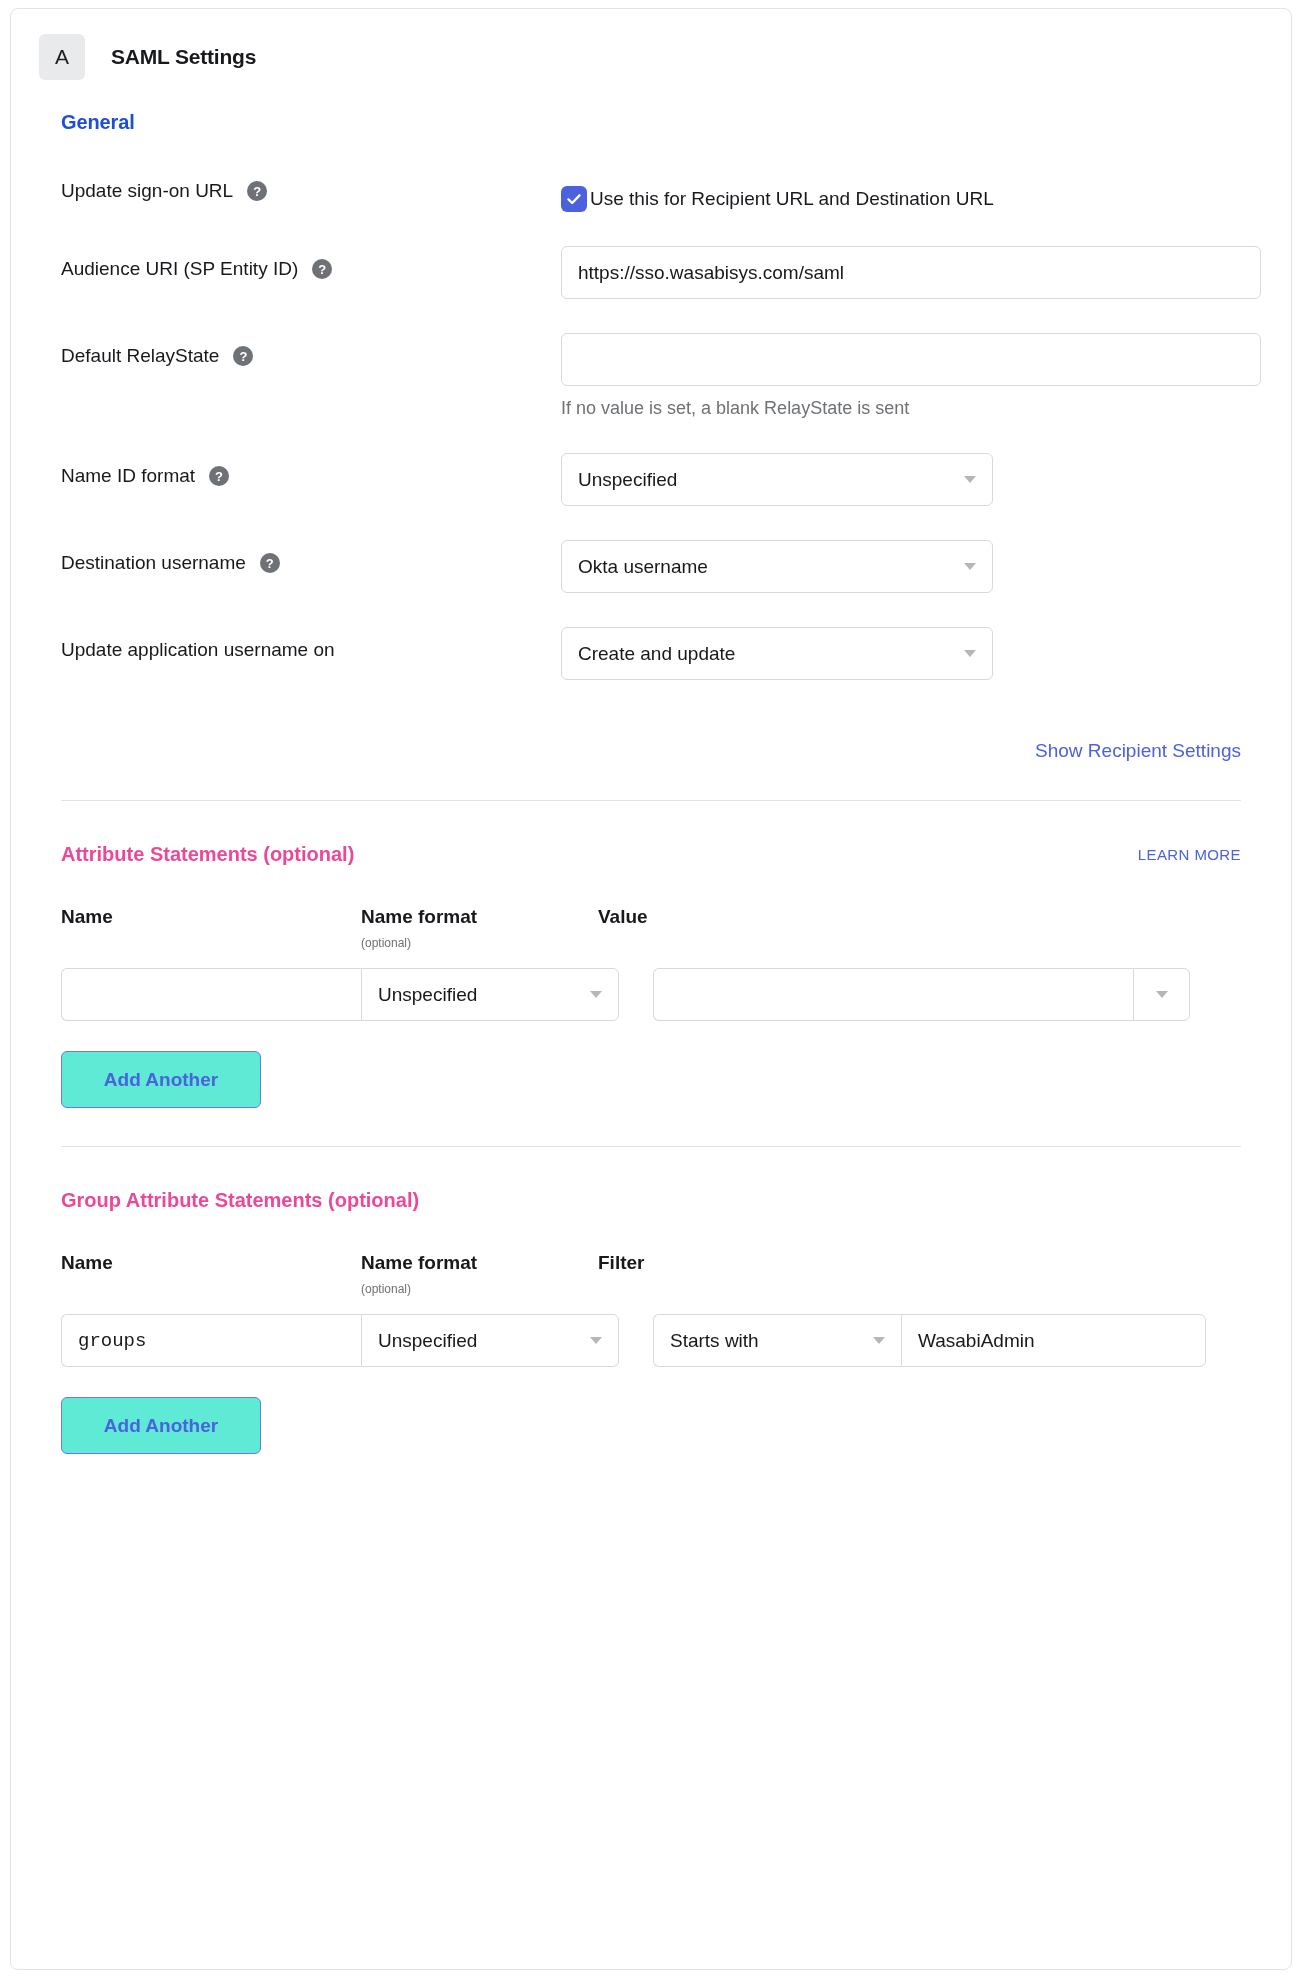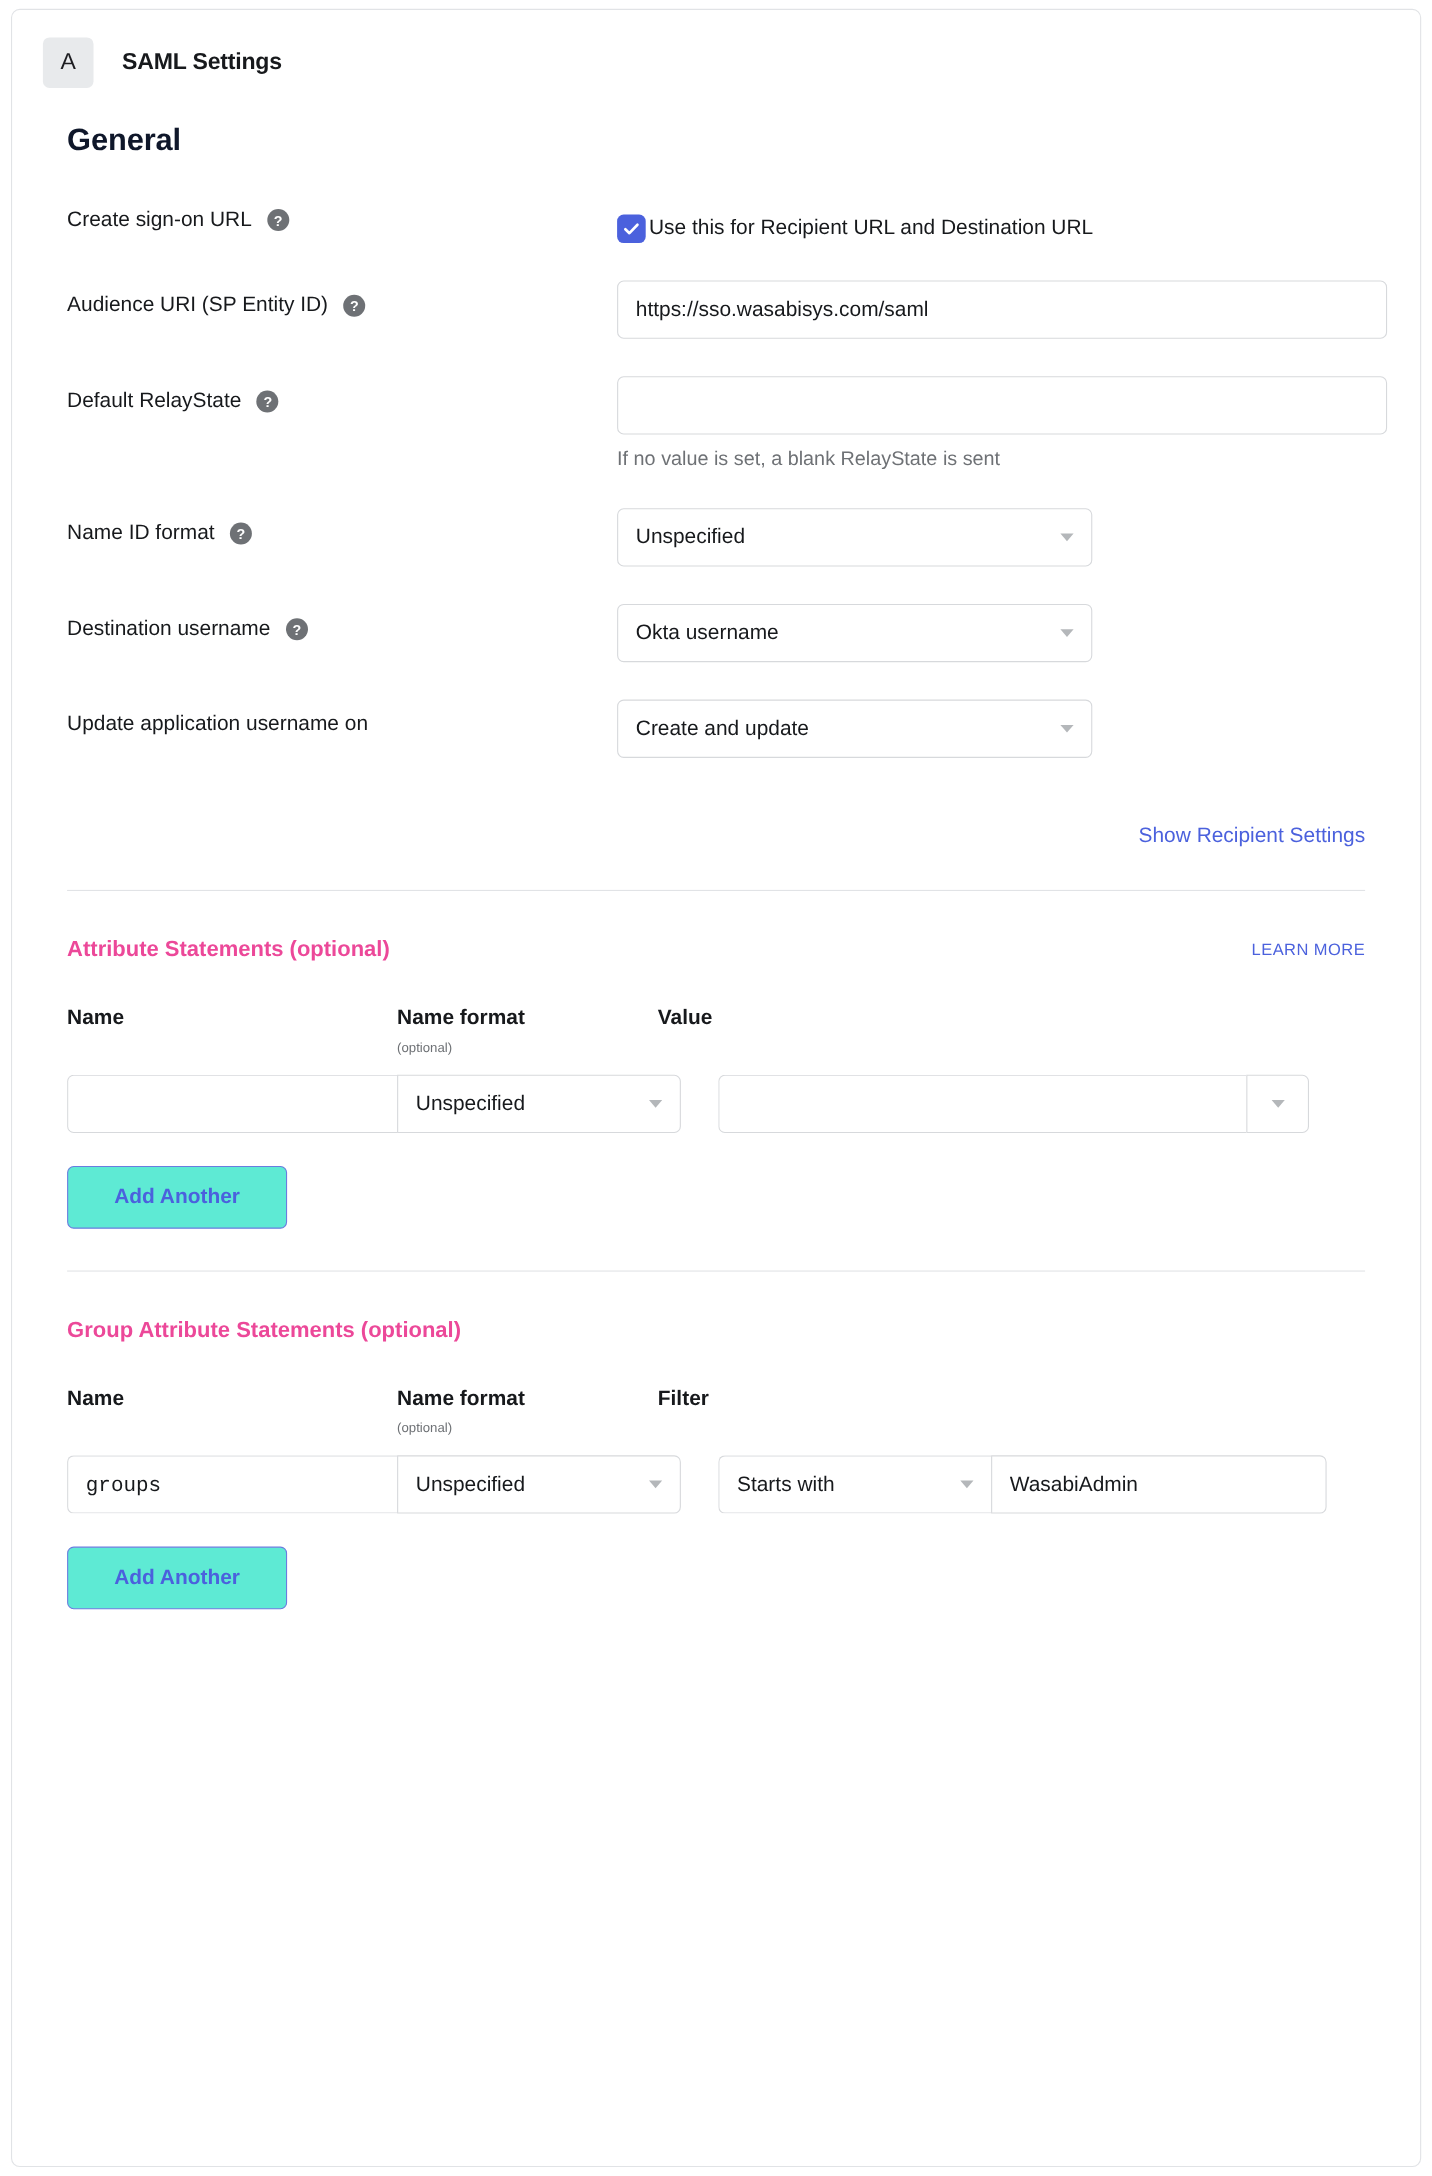--- a/index.html
+++ b/index.html
@@ -45,23 +45,23 @@
     font-size: 21px;
     font-weight: bold;
     color: #17191c;
     letter-spacing: -0.2px;
   }
 
   
   .body { padding: 0 50px 0 50px; }
 
   .section-title {
-    font-size: 28px;
-    font-weight: bold;
-    color: #0f172a;
+    font-size: 20px;
+    font-weight: bold;
+    color: #1d4ed8;
     margin: 30px 0 0 0;
     letter-spacing: -0.1px;
   }
 
   
   .form-row {
     display: flex;
     align-items: flex-start;
     margin-top: 34px;
   }
@@ -328,21 +328,21 @@
     </div>
 
     <div class="body">
 
       
       <div class="section-title">General</div>
 
       
       <div class="form-row">
         <div class="form-label">
-          <span>Create sign-on URL</span>
+          <span>Update sign-on URL</span>
           <span class="help-icon">?</span>
         </div>
         <div class="form-control">
           <div class="checkbox-row">
             <span class="checkbox">
               <svg width="16" height="16" viewBox="0 0 16 16" aria-hidden="true">
                 <path d="M2.5 8.4 L6.2 12 L13.5 4.3" fill="none" stroke="#ffffff" stroke-width="2.4" stroke-linecap="round" stroke-linejoin="round"></path>
               </svg>
             </span>
             <span class="checkbox-label">Use this for Recipient URL and Destination URL</span>

